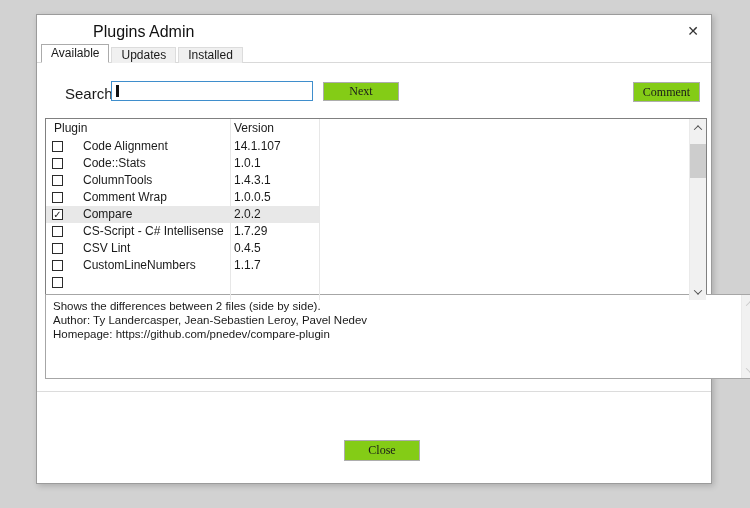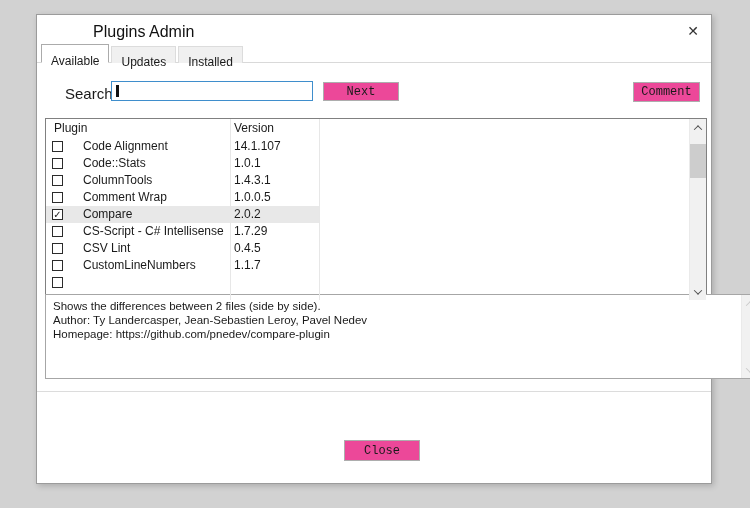--- a/index.html
+++ b/index.html
@@ -21,21 +21,21 @@
   
   .win-title { position:absolute; left:12px; top:8px; font-size:16px; color:#111;margin-left:44px; }
   .win-close {
     position:absolute; right:6px; top:5px; width:24px; height:22px;
     text-align:center; line-height:22px; font-size:14px; color:#333; cursor:pointer;
   }
 
   
   .tabline { position:absolute; left:0; top:47px; width:100%; height:1px; background:#d9d9d9; }
   .tabs { position:absolute; left:4px; top:29px; height:19px; display:flex; align-items:flex-end; z-index:2; }
-  .tab { font-size:12px; padding:8px 9px; white-space:nowrap; cursor:default; }
+  .tab { font-size:12px; padding:0 9px; white-space:nowrap; cursor:default; }
   .tab.active {
     background:#fff; border:1px solid #ababab; border-bottom:1px solid #fff;
     height:19px; line-height:17px;
   }
   .tab.inactive {
     background:#f0f0f0; border:1px solid #dcdcdc; border-bottom:none;
     height:16px; line-height:15px; margin-left:2px;margin-top:13px;
   }
 
   
@@ -44,22 +44,22 @@
     position:absolute; left:74px; top:66px; width:202px; height:20px;
     border:1px solid #3f8ecc; background:#fff;
   }
   .search-wrap input {
     border:none; outline:none; width:100%; height:100%;
     font:12px "Liberation Sans", sans-serif; padding-left:10px; background:transparent;
   }
   .caret { position:absolute; left:4px; top:3px; width:3px; height:12px; background:#111; }
 
   .btn {
-    background:#ec4899; border:1px solid #adadad; font-size:12px; color:#1a1a1a;
-    text-align:center; cursor:pointer; font-family:Liberation Mono, monospace;
+    background:#84cc16; border:1px solid #adadad; font-size:12px; color:#1a1a1a;
+    text-align:center; cursor:pointer; font-family:Liberation Serif, serif;
   }
   .next-btn    { position:absolute; left:286px; top:67px; width:76px; height:19px; }
   .install-btn { position:absolute; left:596px; top:67px; width:67px; height:20px; }
 
   
   .listview {
     position:absolute; left:8px; top:103px; width:662px; height:183px;
     border:1px solid #808080; background:#fff; overflow:hidden;
   }
   .gridline { position:absolute; top:0; bottom:0; width:1px; background:#e7e7e7; z-index:3; }

